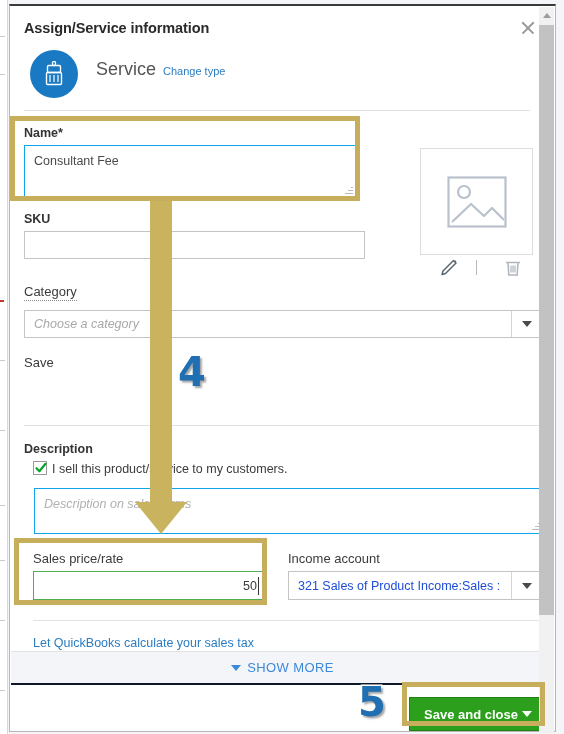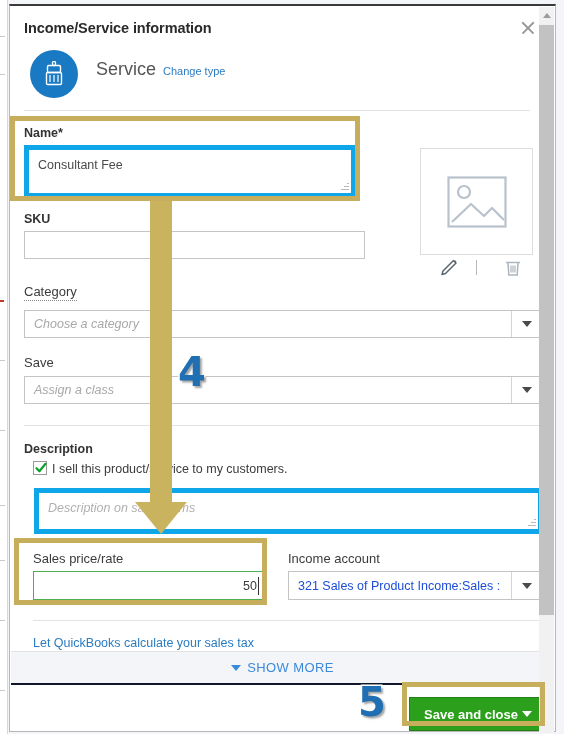--- a/index.html
+++ b/index.html
@@ -97,21 +97,21 @@
     border: 1px solid #c4c4c4;
     font-size: 12.5px;
     color: #333333;
     display: flex; align-items: center;
   }
   .field .ph {
     padding-left: 9px; color: #a8a8a8; font-style: italic; font-size: 12.5px;
   }
   .field .val { padding-left: 9px; color: #1d4ed8; font-size: 12.5px; }
   .textarea {
-    position: absolute; background: #fff; border: 5px solid #0ea5e9;
+    position: absolute; background: #fff; border: 1px solid #0ea5e9;
   }
   .textarea .txt {
     position: absolute; left: 9px; top: 8px;
     font-size: 12.5px; color: #4a4a4a;
   }
   .textarea .ph {
     position: absolute; left: 9px; top: 8px;
     font-size: 12.5px; color: #b0b0b0; font-style: italic;
   }
   .grip {
@@ -275,21 +275,21 @@
     <div class="tick" style="top:360px"></div>
     <div class="tick" style="top:430px"></div>
     <div class="tick" style="top:505px"></div>
     <div class="tick" style="top:560px"></div>
     <div class="tick" style="top:620px"></div>
     <div class="tick" style="top:690px"></div>
   </div>
 
   <div class="modal">
 
-    <div class="modal-title">Income/Service information</div>
+    <div class="modal-title">Assign/Service information</div>
     <div class="close-x"></div>
 
     <div class="type-row">
       <div class="type-icon">
         <svg width="22" height="26" viewBox="0 0 22 26">
           <rect x="9.5" y="0.5" width="3" height="4" rx="1.2" fill="none" stroke="#ffffff" stroke-width="1.3"></rect>
           <rect x="4.5" y="4.5" width="13" height="7" rx="1.2" fill="none" stroke="#ffffff" stroke-width="1.4"></rect>
           <rect x="3.5" y="11.5" width="15" height="12" rx="1.2" fill="none" stroke="#ffffff" stroke-width="1.4"></rect>
           <line x1="7" y1="14" x2="7" y2="21" stroke="#ffffff" stroke-width="1.2"></line>
           <line x1="11" y1="14" x2="11" y2="21" stroke="#ffffff" stroke-width="1.2"></line>
@@ -340,26 +340,20 @@
 
     <div class="lbl reg dotted" style="left:14px; top:278px;">Category</div>
     <div class="field" style="left:14px; top:304px; width:519px; height:28px;">
       <span class="ph">Choose a category</span>
       <span class="dd-btn">
         <span class="caret-d"></span>
       </span>
     </div>
 
     <div class="lbl reg" style="left:14px; top:349px;">Save</div>
-    <div class="field" style="left:14px; top:370px; width:519px; height:28px;">
-      <span class="ph">Assign a class</span>
-      <span class="dd-btn">
-        <span class="caret-d"></span>
-      </span>
-    </div>
 
     <div class="hr" style="left:14px; top:419px; width:519px;"></div>
 
     <div class="lbl" style="left:14px; top:436px;">Description</div>
     <div class="cbx">
       <svg width="14" height="14" viewBox="0 0 14 14">
         <path d="M2.5 7.2 L5.4 10.3 L11.5 2.8" fill="none" stroke="#0aa12a" stroke-width="2.2" stroke-linecap="round" stroke-linejoin="round"></path>
       </svg>
     </div>
     <div class="cbx-label">I sell this product/service to my customers.</div>

